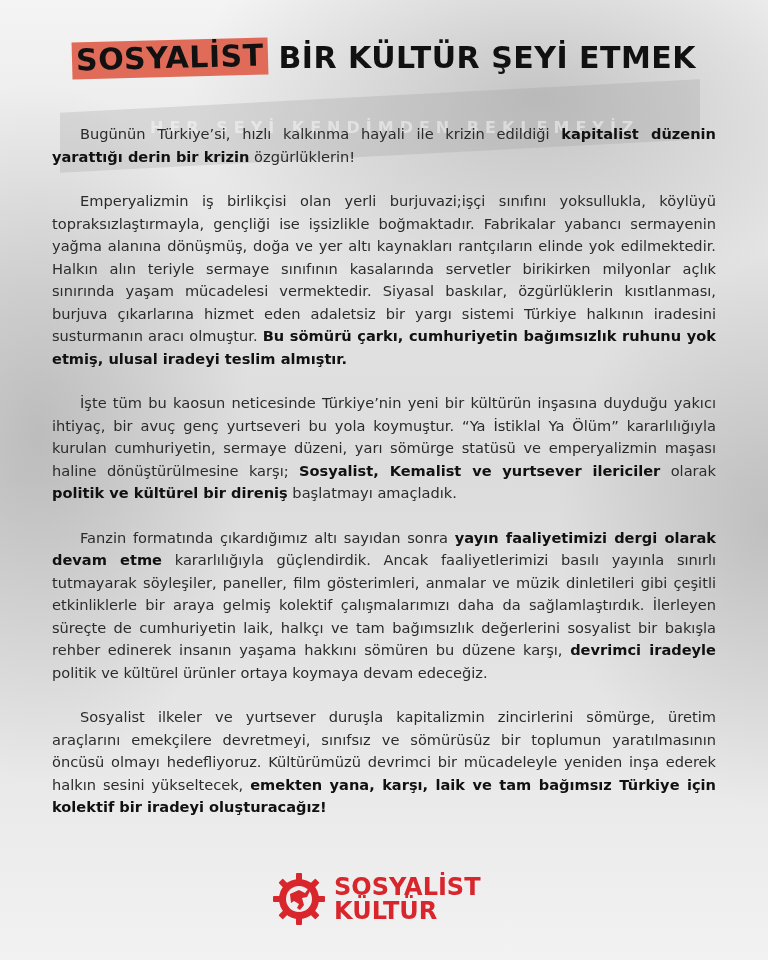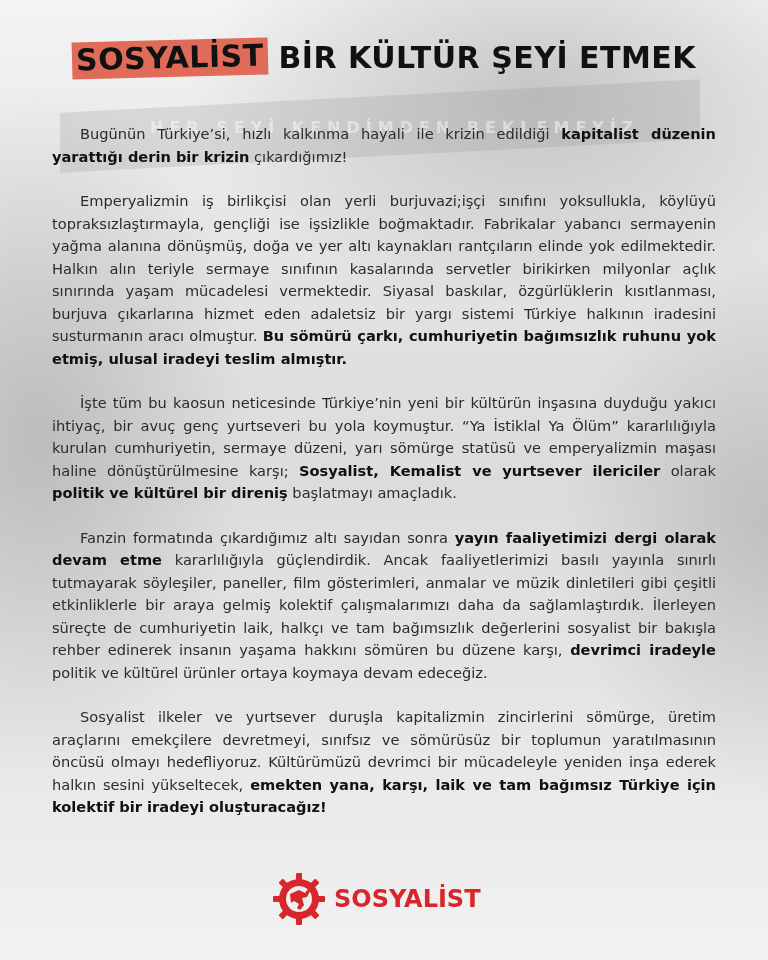--- a/index.html
+++ b/index.html
@@ -57,21 +57,21 @@
 
 <div class="bg"></div>
 <div class="banner-shape"></div>
 <div class="banner-text">HER ŞEYİ KENDİMDEN BEKLEMEYİZ</div>
 
 <h1 class="title" style="margin:0;">
   <span class="hl">SOSYALİST</span><span> BİR KÜLTÜR ŞEYİ ETMEK</span>
 </h1>
 
 <div class="content">
-  <p><span>Bugünün Türkiye’si, hızlı kalkınma hayali ile krizin edildiği </span><b>kapitalist düzenin yarattığı derin bir krizin</b><span> çıkardığımız!</span></p>
+  <p><span>Bugünün Türkiye’si, hızlı kalkınma hayali ile krizin edildiği </span><b>kapitalist düzenin yarattığı derin bir krizin</b><span> özgürlüklerin!</span></p>
   <p><span>Emperyalizmin iş birlikçisi olan yerli burjuvazi;işçi sınıfını yoksullukla, köylüyü topraksızlaştırmayla, gençliği ise işsizlikle boğmaktadır. Fabrikalar yabancı sermayenin yağma alanına dönüşmüş, doğa ve yer altı kaynakları rantçıların elinde yok edilmektedir. Halkın alın teriyle sermaye sınıfının kasalarında servetler birikirken milyonlar açlık sınırında yaşam mücadelesi vermektedir. Siyasal baskılar, özgürlüklerin kısıtlanması, burjuva çıkarlarına hizmet eden adaletsiz bir yargı sistemi Türkiye halkının iradesini susturmanın aracı olmuştur. </span><b>Bu sömürü çarkı, cumhuriyetin bağımsızlık ruhunu yok etmiş, ulusal iradeyi teslim almıştır.</b></p>
   <p><span>İşte tüm bu kaosun neticesinde Türkiye’nin yeni bir kültürün inşasına duyduğu yakıcı ihtiyaç, bir avuç genç yurtseveri bu yola koymuştur. “Ya İstiklal Ya Ölüm” kararlılığıyla kurulan cumhuriyetin, sermaye düzeni, yarı sömürge statüsü ve emperyalizmin maşası haline dönüştürülmesine karşı; </span><b>Sosyalist, Kemalist ve yurtsever ilericiler</b><span> olarak </span><b>politik ve kültürel bir direniş</b><span> başlatmayı amaçladık.</span></p>
   <p><span>Fanzin formatında çıkardığımız altı sayıdan sonra </span><b>yayın faaliyetimizi dergi olarak devam etme</b><span> kararlılığıyla güçlendirdik. Ancak faaliyetlerimizi basılı yayınla sınırlı tutmayarak söyleşiler, paneller, film gösterimleri, anmalar ve müzik dinletileri gibi çeşitli etkinliklerle bir araya gelmiş kolektif çalışmalarımızı daha da sağlamlaştırdık. İlerleyen süreçte de cumhuriyetin laik, halkçı ve tam bağımsızlık değerlerini sosyalist bir bakışla rehber edinerek insanın yaşama hakkını sömüren bu düzene karşı, </span><b>devrimci iradeyle</b><span> politik ve kültürel ürünler ortaya koymaya devam edeceğiz.</span></p>
   <p><span>Sosyalist ilkeler ve yurtsever duruşla kapitalizmin zincirlerini sömürge, üretim araçlarını emekçilere devretmeyi, sınıfsız ve sömürüsüz bir toplumun yaratılmasının öncüsü olmayı hedefliyoruz. Kültürümüzü devrimci bir mücadeleyle yeniden inşa ederek halkın sesini yükseltecek, </span><b>emekten yana, karşı, laik ve tam bağımsız Türkiye için kolektif bir iradeyi oluşturacağız!</b></p>
 </div>
 
 <div class="logo">
   <svg width="54" height="54" viewBox="0 0 54 54">
     <g fill="#d8262c">
       <circle cx="27" cy="27" r="20"></circle>
@@ -84,14 +84,15 @@
         <rect x="24" y="1" width="6" height="8" rx="1" transform="rotate(135 27 27)"></rect>
         <rect x="24" y="1" width="6" height="8" rx="1" transform="rotate(225 27 27)"></rect>
         <rect x="24" y="1" width="6" height="8" rx="1" transform="rotate(315 27 27)"></rect>
       </g>
     </g>
     <circle cx="27" cy="27" r="13" fill="#eeeeee"></circle>
     <path d="M18 22 L27 18 L33 21 L36 17 L38 19 L35 25 L30 26 L32 33 L28 38 L25 36 L27 32 L22 29 L19 31 Z" fill="#d8262c"></path>
   </svg>
   <div>
     <div class="logo-text">SOSYALİST</div>
+    <div class="logo-text">KÜLTÜR</div>
   </div>
 </div>
 
 </body></html>

